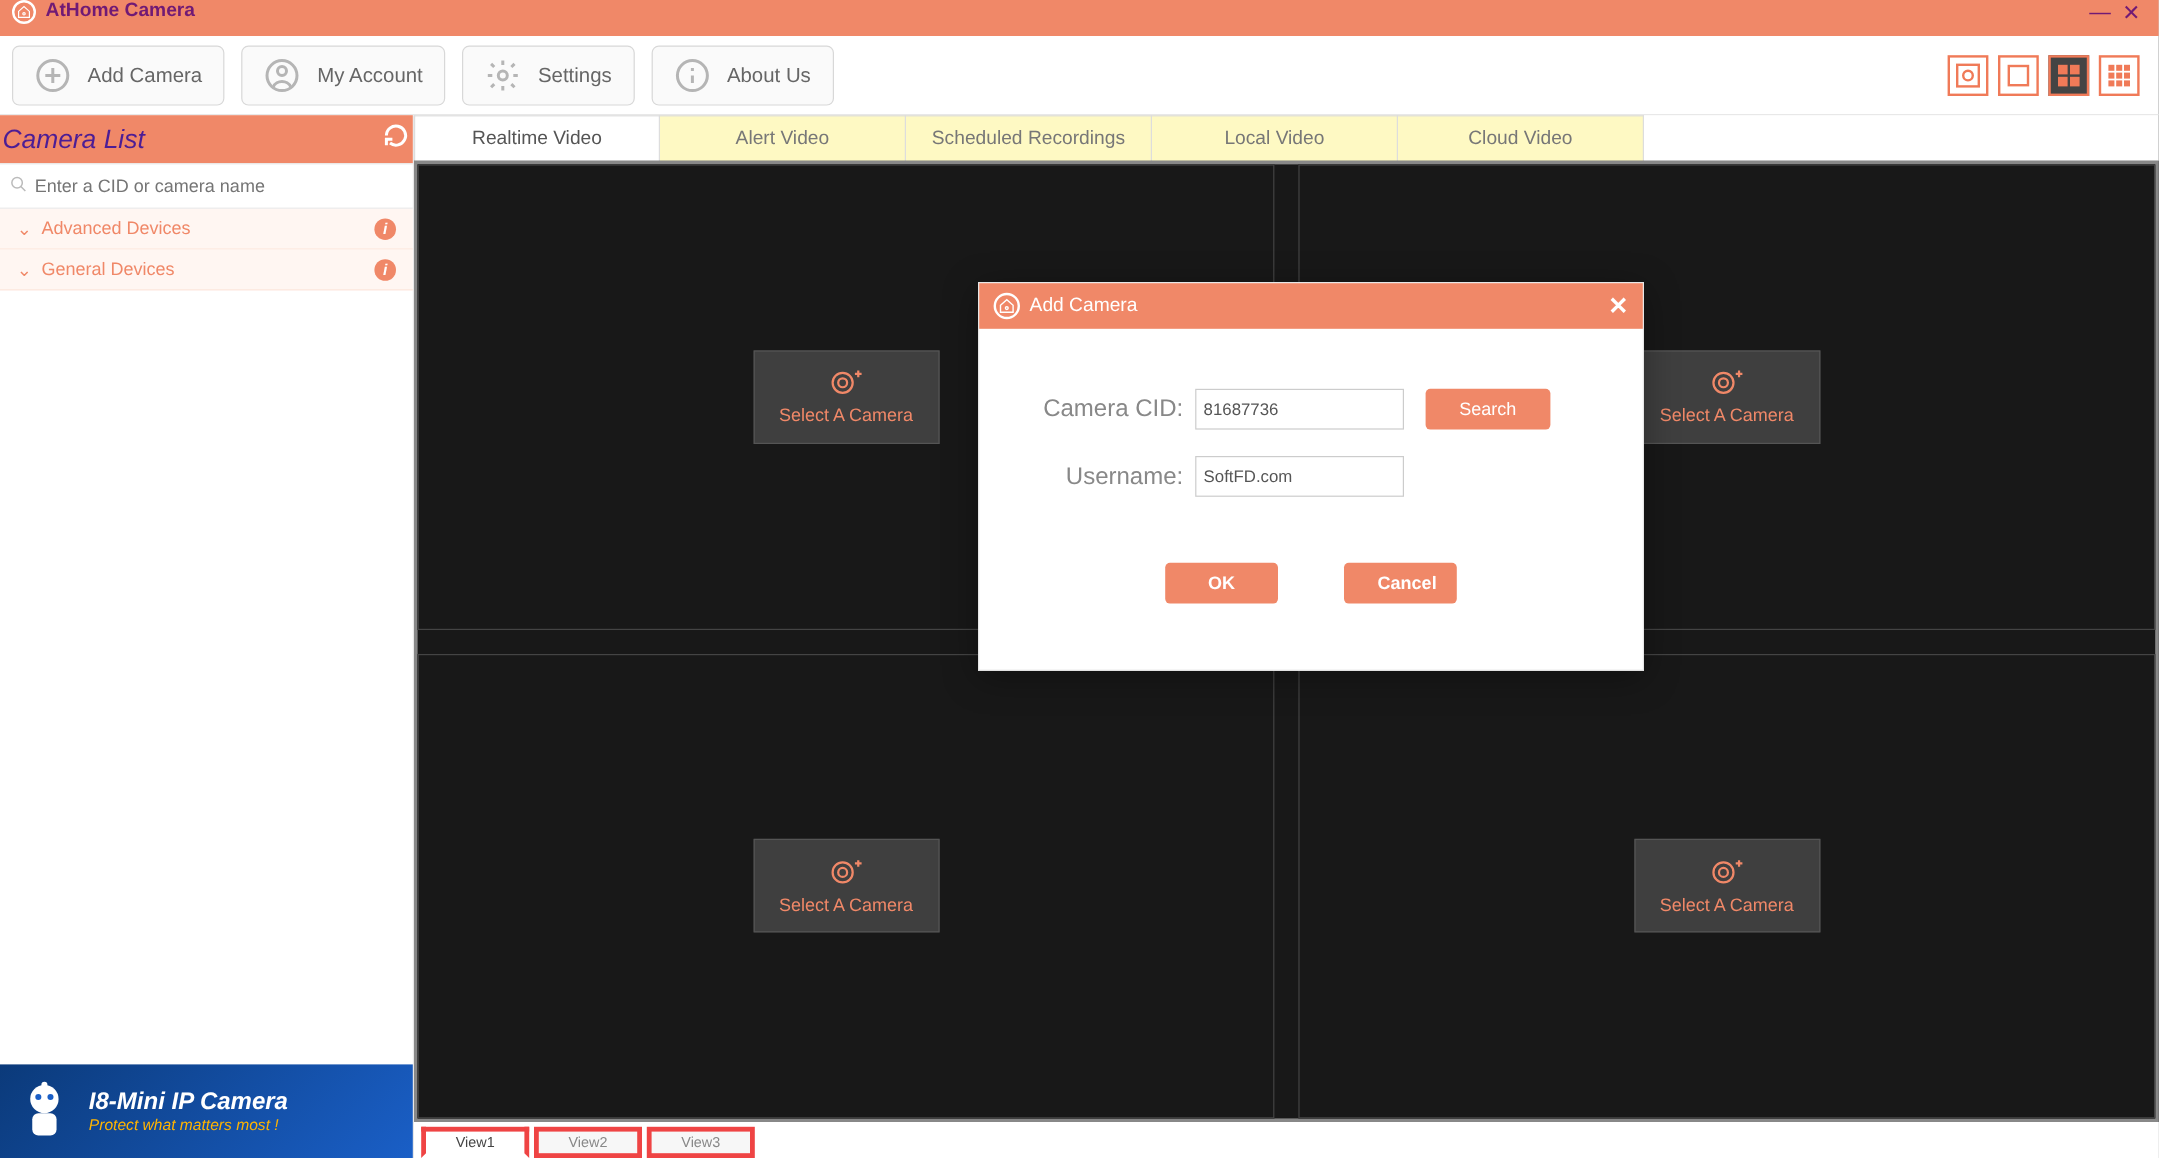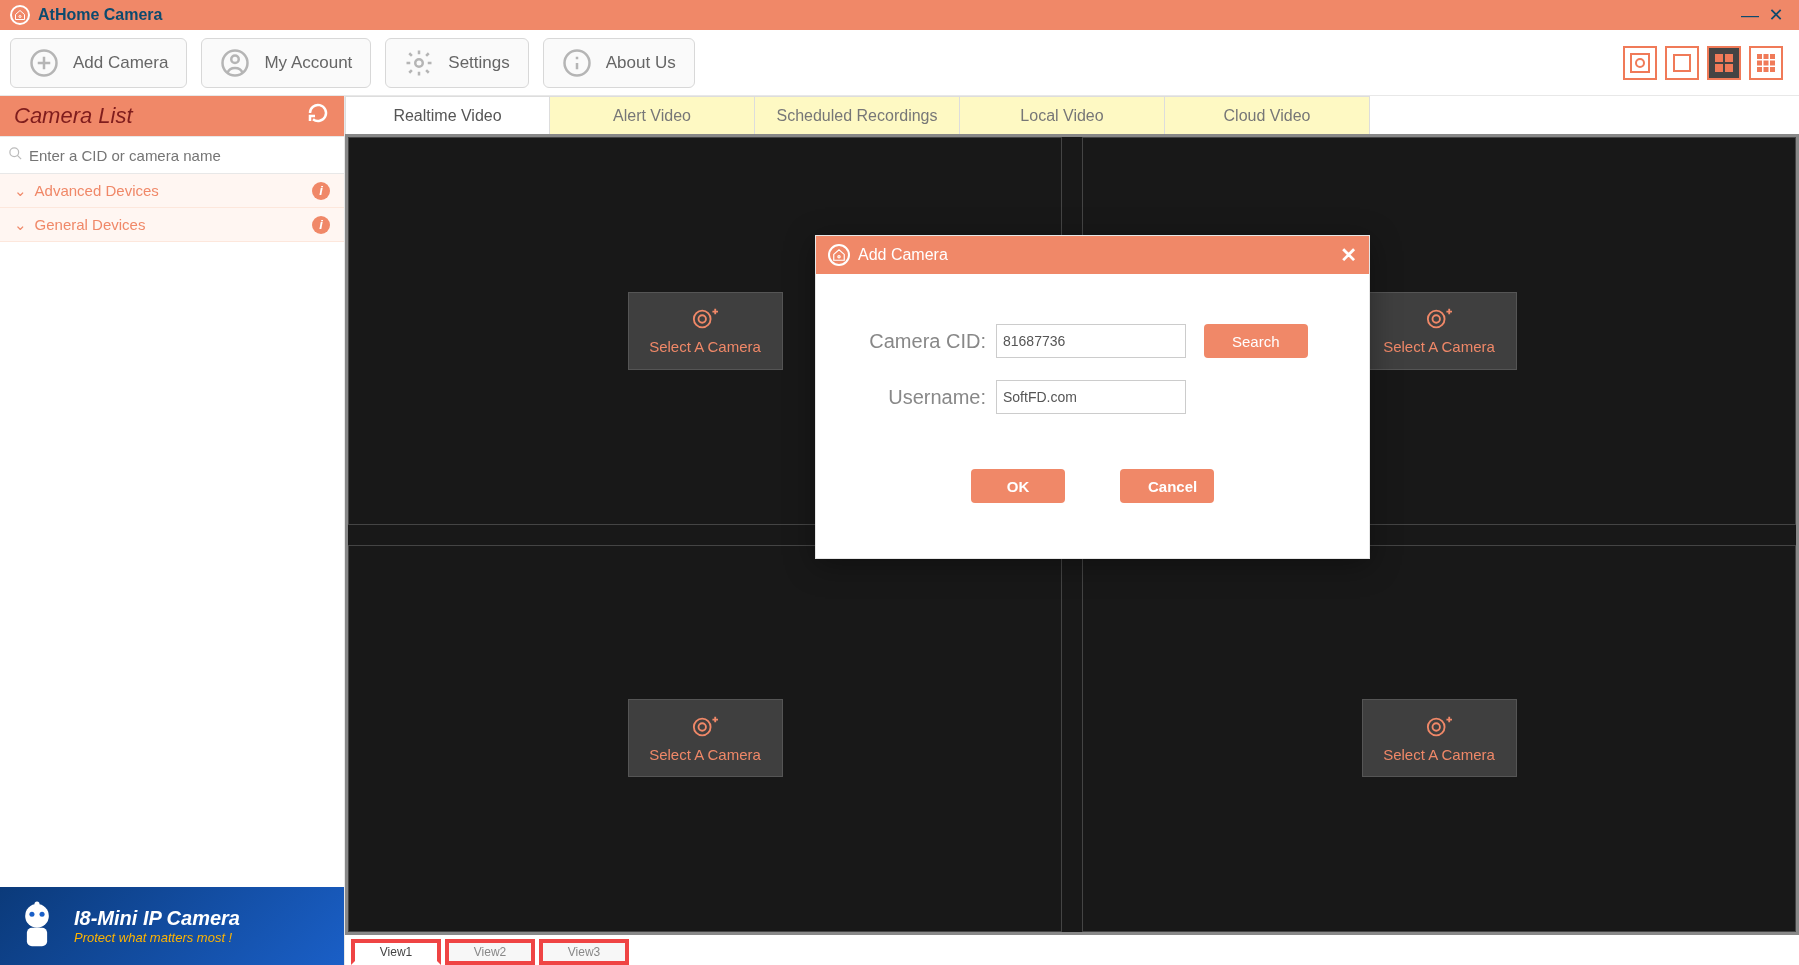--- a/index.html
+++ b/index.html
@@ -1,40 +1,40 @@
 <!DOCTYPE html>
 <html><head>
 <meta charset="utf-8">
 <style>
   * { box-sizing: border-box; margin: 0; padding: 0; font-family: Arial, sans-serif; }
   body { width: 1799px; height: 965px; background: #fff; position: relative; overflow: hidden; }
 
   
-  .titlebar { height: 30px; background: #f08868; color: #0c4a6e; display: flex; align-items: center; padding: 0 10px; font-size: 16px; }
+  .titlebar { height: 30px; background: #f08868; color: #701a75; display: flex; align-items: flex-start; padding: 0 10px; font-size: 16px; }
   .titlebar .logo-icon { width: 20px; height: 20px; border: 2px solid #fff; border-radius: 50%; margin-right: 8px; display:flex; align-items:center; justify-content:center;}
   .titlebar .logo-icon svg { width: 12px; height: 12px; }
   .titlebar .title-text { flex: 1; font-weight: bold; }
   .win-btn { width: 26px; text-align: center; font-size: 18px; cursor: pointer; }
 
   
   .toolbar { height: 66px; display: flex; align-items: center; padding: 8px 10px; gap: 14px; border-bottom: 1px solid #e8e8e8; }
   .tool-btn { height: 50px; padding: 0 18px; border: 1px solid #d8d8d8; border-radius: 6px; background: #fafafa; color: #666; font-size: 17px; display: flex; align-items: center; gap: 14px; cursor: pointer; }
   .tool-icon { width: 30px; height: 30px; color: #b5b5b5; display: flex; align-items: center; justify-content: center; }
   .toolbar-spacer { flex: 1; }
   .layout-icons { display: flex; gap: 8px; margin-right: 6px; }
   .layout-btn { width: 34px; height: 34px; border: 2px solid #f07a58; display: flex; align-items: center; justify-content: center; cursor: pointer; background: #fff; }
   .layout-btn.active { background: #444; }
   .layout-btn svg { width: 24px; height: 24px; }
 
   
   .main { display: flex; height: calc(100% - 30px - 66px); }
 
   
   .sidebar { width: 345px; display: flex; flex-direction: column; border-right: 1px solid #e8e8e8; }
-  .camlist-header { height: 40px; background: #f08868; color: #7f1d1d; display: flex; align-items: center; padding: 0 14px; font-size: 22px; font-style: italic; justify-content: center; }
+  .camlist-header { height: 40px; background: #f08868; color: #4c1d95; display: flex; align-items: center; padding: 0 2px; font-size: 22px; font-style: italic; justify-content: center; }
   .camlist-header .refresh-icon { margin-left: auto; cursor: pointer; }
   .search-box { height: 38px; display: flex; align-items: center; border: 1px solid #e8e8e8; border-left: none; border-right: none; padding: 0 8px; gap: 6px; }
   .search-box span.mag { color: #bbb; font-size: 15px; }
   .search-box input { flex: 1; border: none; outline: none; font-size: 15px; color: #888; }
   .device-group { height: 34px; display: flex; align-items: center; padding: 0 14px; color: #f08868; font-size: 15px; border-bottom: 1px solid #fde7dc; background: #fff6f2; cursor: pointer; }
   .device-group .chev { margin-right: 8px; }
   .device-group .info { margin-left: auto; width: 18px; height: 18px; border-radius: 50%; background: #f08868; color: #fff; font-weight: bold; font-size: 13px; display: flex; align-items: center; justify-content: center; font-style: italic; }
   .sidebar-fill { flex: 1; }
   .banner { height: 78px; background: linear-gradient(135deg,#0b3a7a,#1a5fc7); color: #fff; display: flex; align-items: center; padding: 0 10px; gap: 10px; }
   .banner .robot { width: 54px; height: 54px; }
@@ -56,21 +56,21 @@
   .view-tab.active { background: #fff; color: #444; border-bottom-color: #fff; }
 
   
   .dialog { position: absolute; left: 815px; top: 235px; width: 555px; background: #fff; box-shadow: 0 6px 28px rgba(0,0,0,0.35); border: 1px solid #e6e6e6; }
   .dialog-titlebar { height: 38px; background: #f08868; color: #fff; display: flex; align-items: center; padding: 0 12px; font-size: 16px; }
   .dialog-titlebar .dlg-icon { width: 22px; height: 22px; border: 2px solid #fff; border-radius: 50%; margin-right: 8px; display:flex;align-items:center;justify-content:center;}
   .dialog-titlebar .dlg-close { margin-left: auto; cursor: pointer; font-size: 20px; font-weight: bold; }
   .dialog-body { padding: 50px 30px 30px 30px; }
   .form-row { display: flex; align-items: center; margin-bottom: 22px; }
   .form-row label { width: 150px; text-align: right; padding-right: 10px; color: #888; font-size: 20px; }
-  .form-row input { width: 190px; height: 28px; border: 1px solid #ccc; padding: 16px 6px; font-size: 14px; color: #555; }
+  .form-row input { width: 174px; height: 28px; border: 1px solid #ccc; padding: 16px 6px; font-size: 14px; color: #555; }
   .dlg-btn { height: 34px; padding: 0 28px; background: #f08868; color: #fff; border: none; border-radius: 4px; font-size: 15px; cursor: pointer; }
   .search-btn { margin-left: 18px; }
   .dlg-actions { display: flex; justify-content: center; gap: 55px; margin-top: 55px; margin-bottom: 25px; }
   .dlg-actions .dlg-btn { width: 94px; font-weight: bold; }
 </style>
 </head>
 <body>
 
 <div class="titlebar">
   <span class="logo-icon">

